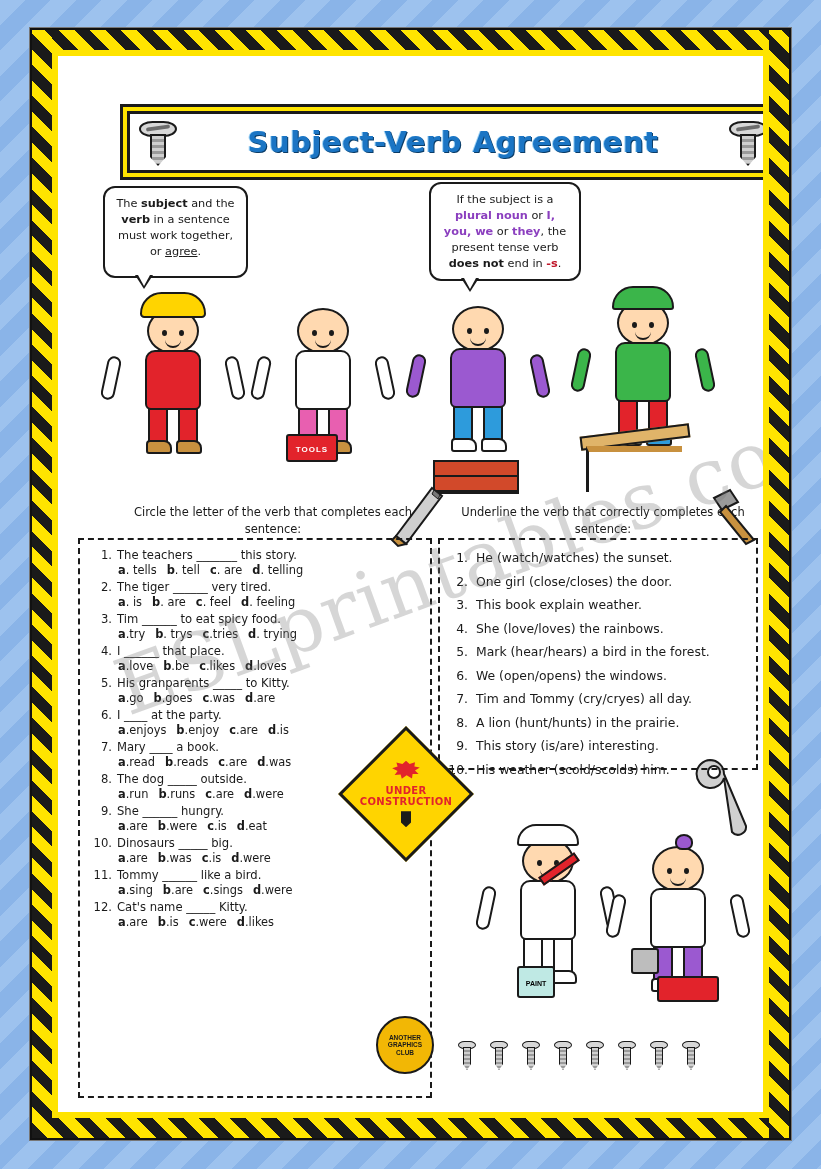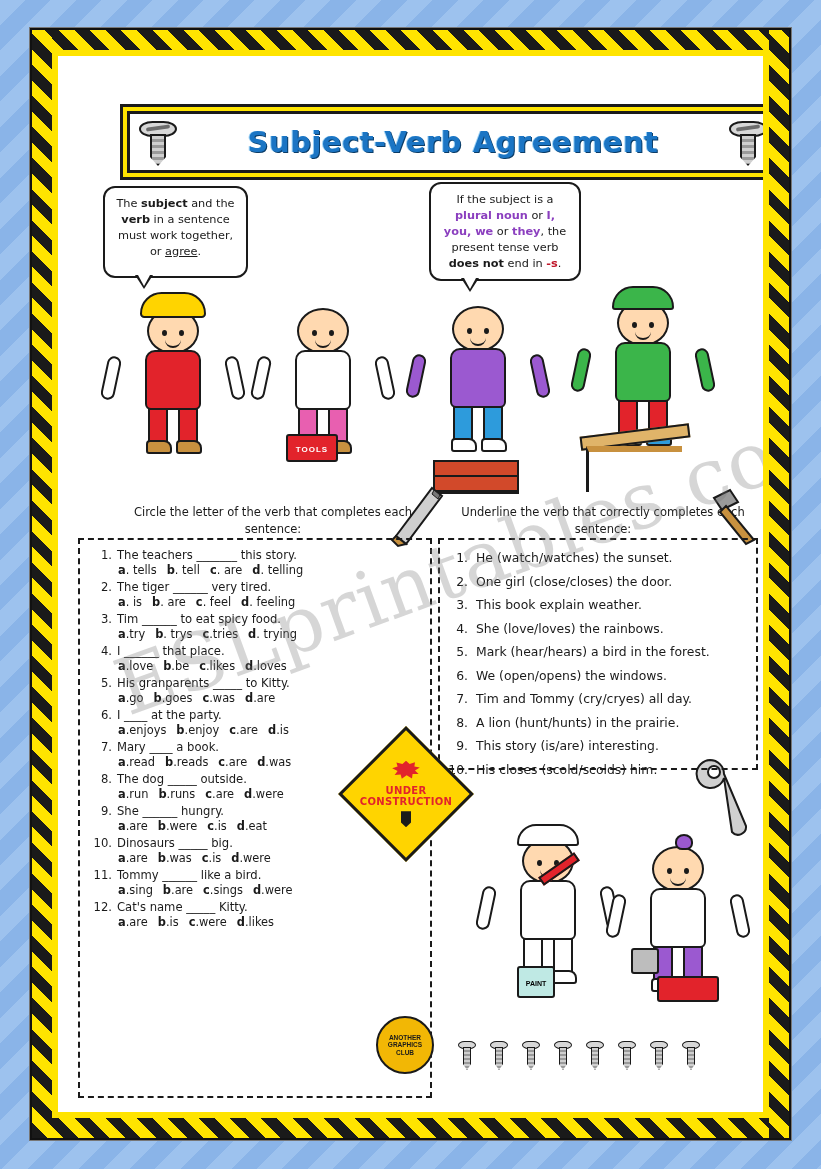--- a/index.html
+++ b/index.html
@@ -675,21 +675,21 @@
             <li>
               <span class="n">8.</span>
               <span>A lion (hunt/hunts) in the prairie.</span>
             </li>
             <li>
               <span class="n">9.</span>
               <span>This story (is/are) interesting.</span>
             </li>
             <li>
               <span class="n">10.</span>
-              <span>His closes (scold/scolds) him.</span>
+              <span>His weather (scold/scolds) him.</span>
             </li>
           </ul>
       </div>
 
       <div class="uc-sign" style="left:300px; top:690px;">
         <div class="uc-inner">
           <div class="uc-burst"></div>
           <div class="uc-text">
             <div>UNDER</div>
             <div>CONSTRUCTION</div>

